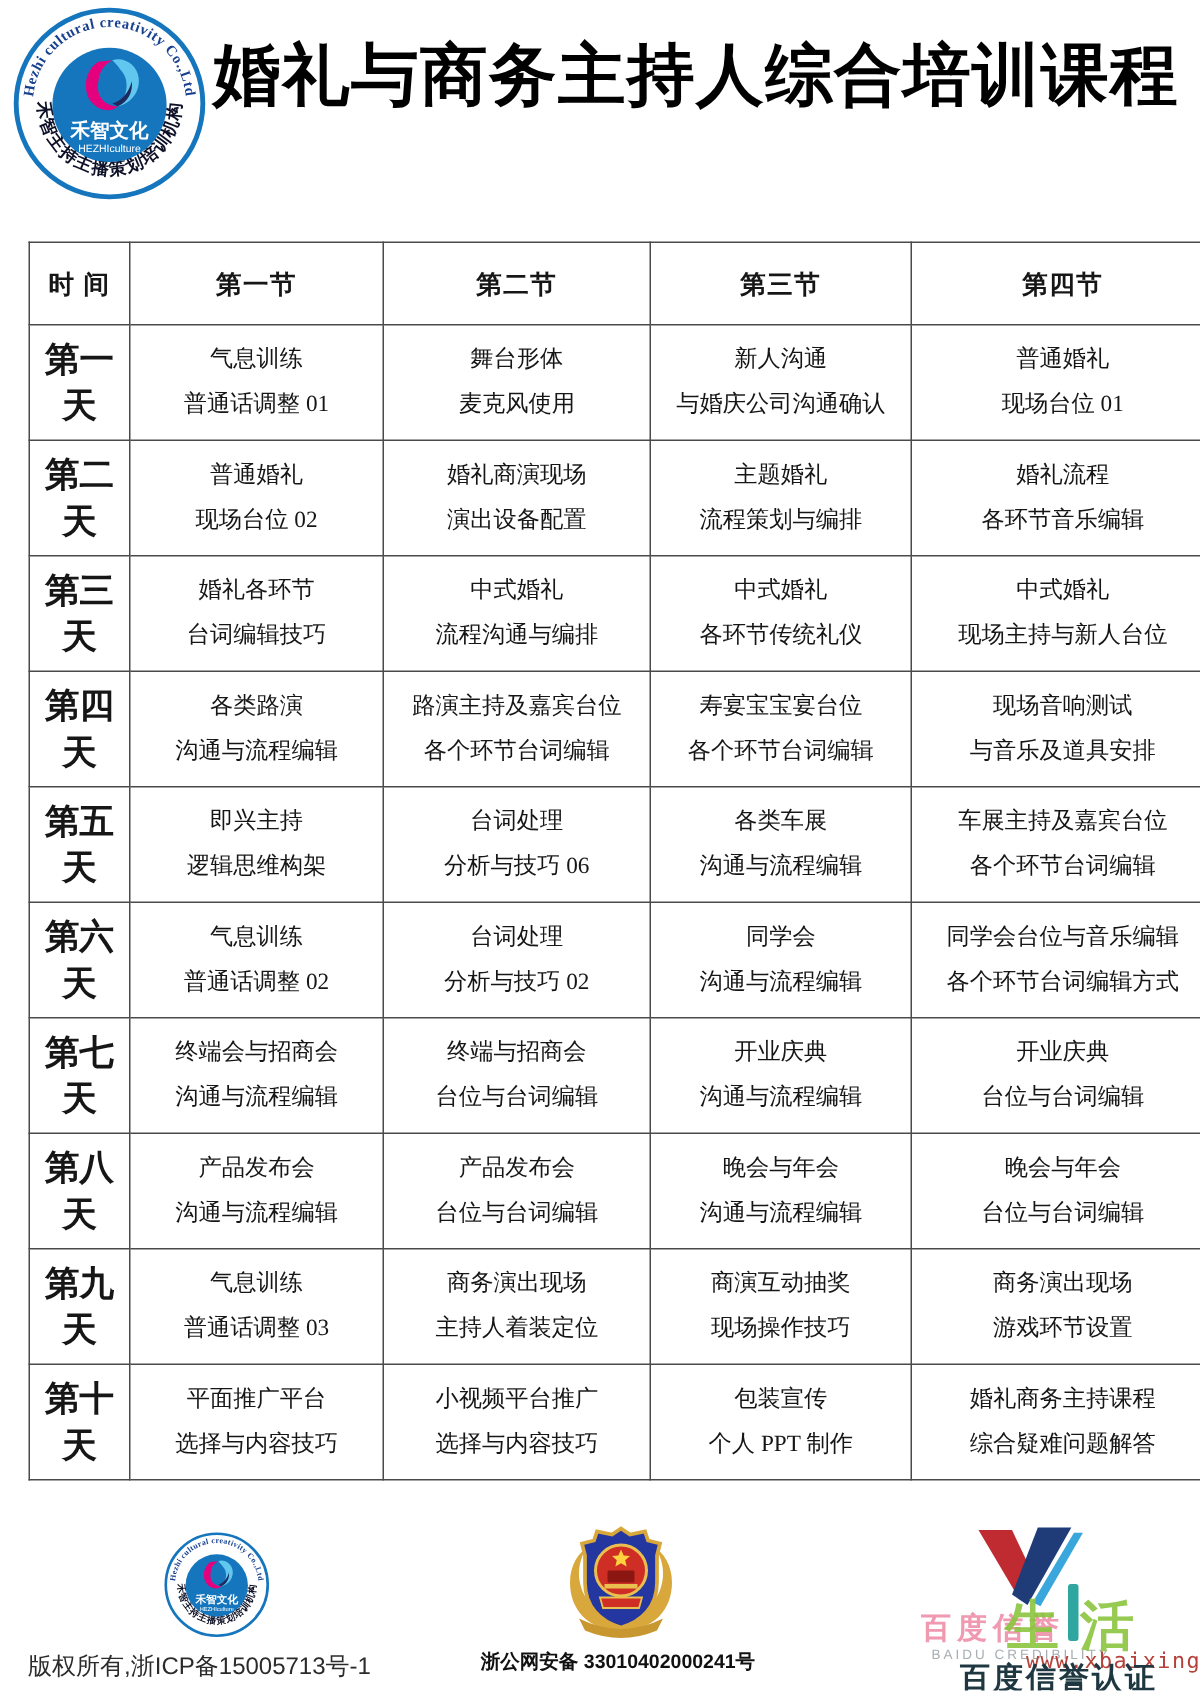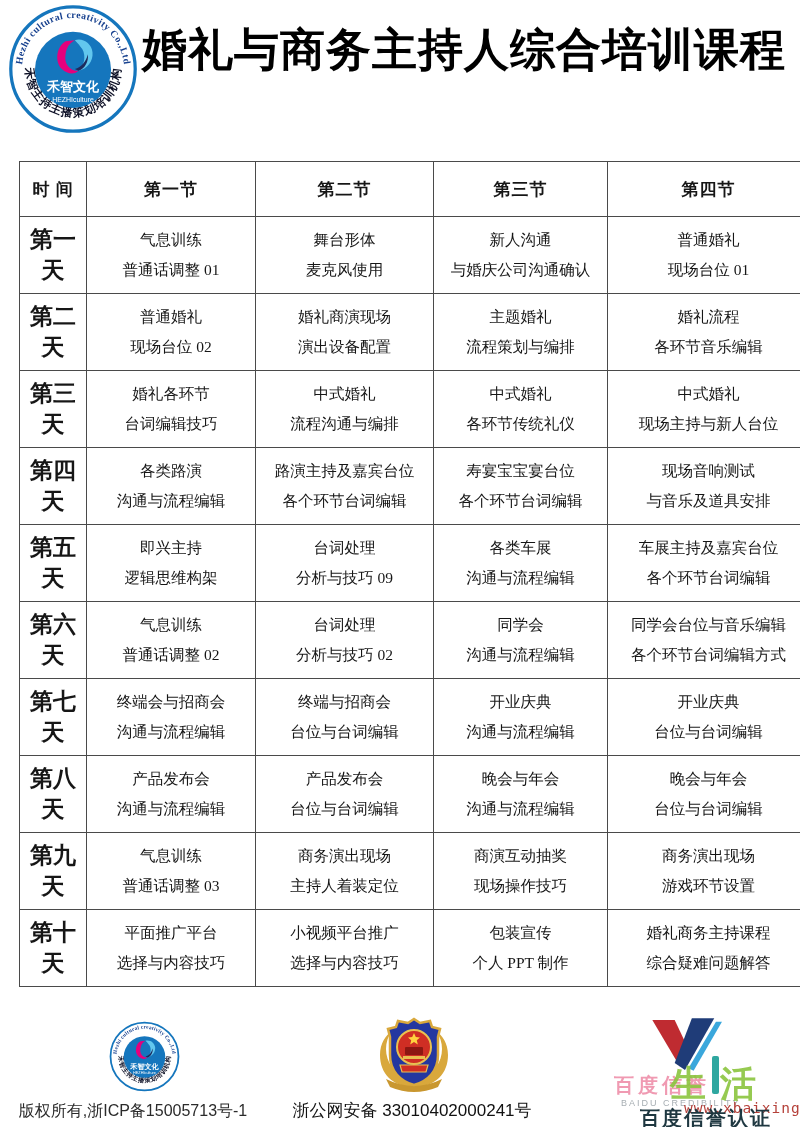--- a/index.html
+++ b/index.html
@@ -35,21 +35,21 @@
 
   
   .footer-logo{position:absolute;left:109px;top:1021px;width:71px;height:71px;}
   .icp-text{
     position:absolute;left:0;top:1101px;width:266px;text-align:center;
     font-size:16px;color:#2b2b2b;font-weight:500;white-space:nowrap;
   }
   .badge-svg{position:absolute;left:372px;top:1013px;width:84px;height:82px;}
   .gongan-text{
     position:absolute;left:292px;top:1099px;width:240px;text-align:center;
-    font-size:17px;font-weight:400;color:#111;white-space:nowrap;
+    font-size:13px;font-weight:700;color:#111;white-space:nowrap;
   }
 
   .baidu-logo{position:absolute;left:642px;top:1018px;width:86px;height:54px;}
   .baidu-cn{
     position:absolute;left:614px;top:1072px;font-size:20px;font-weight:700;
     color:#f09ab2;letter-spacing:4px;white-space:nowrap;
   }
   .baidu-en{
     position:absolute;left:621px;top:1098px;font-size:9px;letter-spacing:2px;
     color:#a7aeb3;white-space:nowrap;
@@ -205,21 +205,21 @@
           </td>
         </tr>
         <tr>
           <td class="day-cell">第五天</td>
           <td>
             <div class="cell-line">即兴主持</div>
             <div class="cell-line">逻辑思维构架</div>
           </td>
           <td>
             <div class="cell-line">台词处理</div>
-            <div class="cell-line">分析与技巧 09</div>
+            <div class="cell-line">分析与技巧 06</div>
           </td>
           <td>
             <div class="cell-line">各类车展</div>
             <div class="cell-line">沟通与流程编辑</div>
           </td>
           <td>
             <div class="cell-line">车展主持及嘉宾台位</div>
             <div class="cell-line">各个环节台词编辑</div>
           </td>
         </tr>

